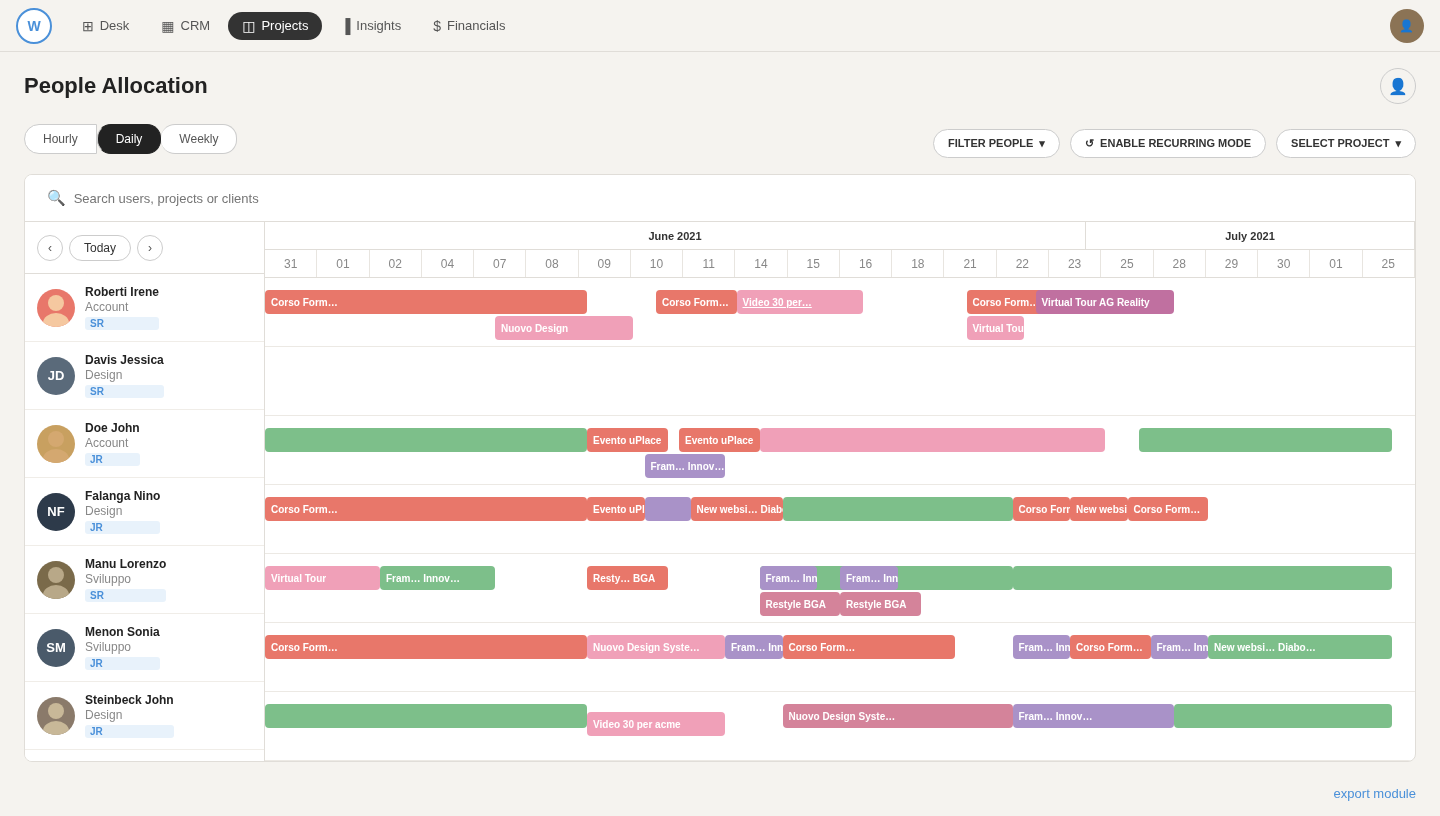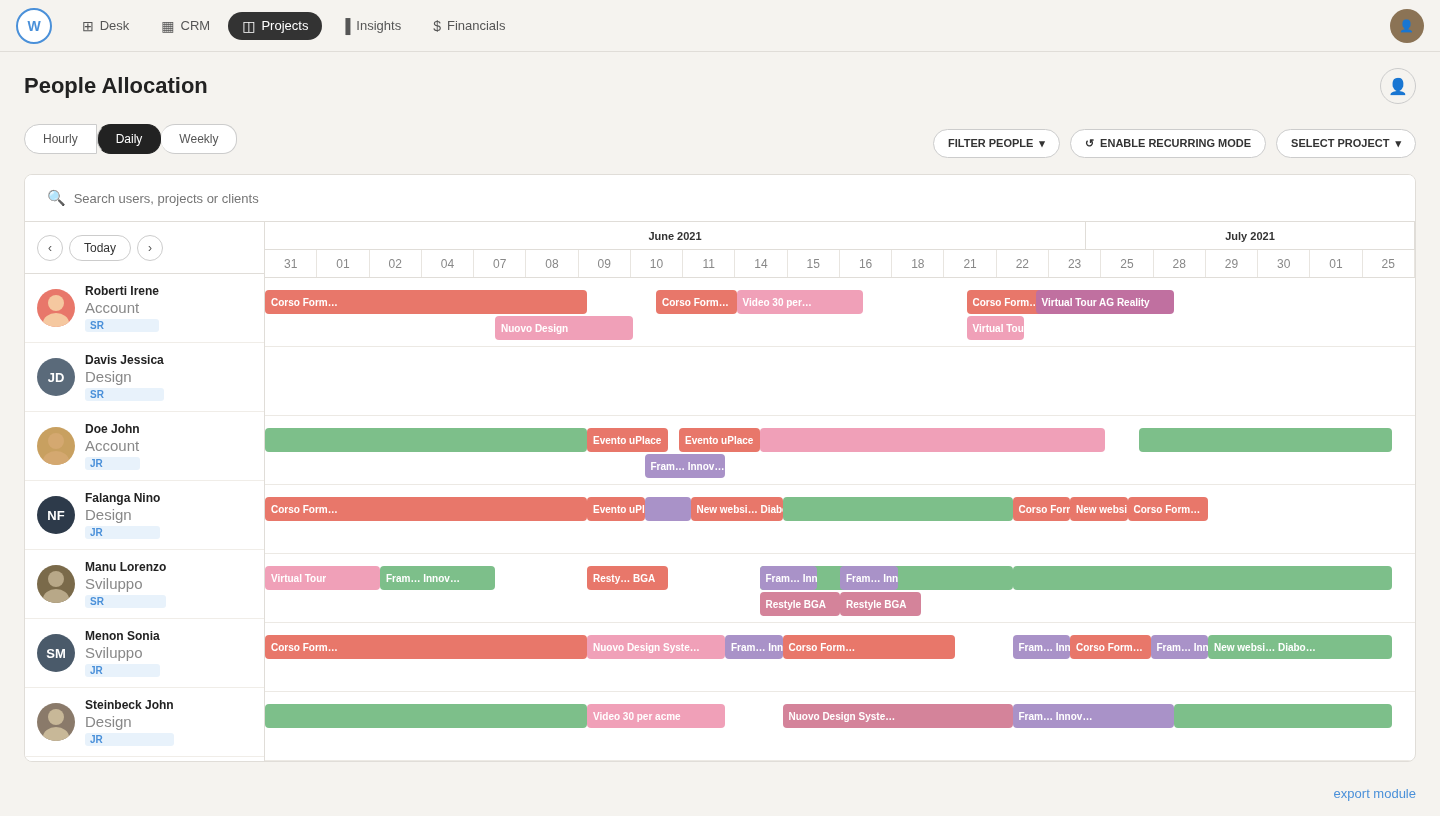--- a/index.html
+++ b/index.html
@@ -111,21 +111,21 @@
       min-height: 68px;
     }
     .person-avatar {
       width: 38px; height: 38px; border-radius: 50%;
       flex-shrink: 0; overflow: hidden;
       display: flex; align-items: center; justify-content: center;
       font-weight: 700; font-size: 13px; color: #fff;
     }
     .person-info { display: flex; flex-direction: column; gap: 1px; }
     .person-name { font-weight: 600; font-size: 12px; color: #222; }
-    .person-dept { font-size: 15px; color: #888; }
+    .person-dept { font-size: 12px; color: #888; }
     .person-role {
       font-size: 10px; color: #4a90d9; font-weight: 600;
       background: #e8f2fb; padding: 1px 5px; border-radius: 3px;
       display: inline-block; margin-top: 2px;
     }
 
     
     .event-bar {
       position: absolute;
       height: 24px;
@@ -377,21 +377,21 @@
 
         <div style="display:flex; min-height:68px; border-bottom:1px solid #ece9e4; position:relative;">
           <div style="flex:1; position:relative; min-height:68px;">
 
             <div class="event-bar salmon" style="top:12px; left:0; width:28%; ">Corso Form…</div>
 
             <div class="event-bar pink" style="top:38px; left:20%; width:12%;">Nuovo Design</div>
 
             <div class="event-bar salmon" style="top:12px; left:34%; width:7%;">Corso Form…</div>
 
-            <div class="event-bar pink" style="top:12px; left:41%; width:11%; background:#f0a0b8;">Video 30 per…</div>
+            <div class="event-bar pink" style="top:12px; left:41%; width:11%; background:#f0a0b8;text-decoration:underline;">Video 30 per…</div>
 
             <div class="event-bar salmon" style="top:12px; left:61%; width:7%;">Corso Form…</div>
 
             <div class="event-bar pink" style="top:38px; left:61%; width:5%; background:#f0a0b8;">Virtual Tour</div>
 
             <div class="event-bar" style="top:12px; left:67%; width:12%; background:#c070a0; color:#fff;">Virtual Tour AG Reality</div>
           </div>
         </div>
 
         <div style="display:flex; min-height:68px; border-bottom:1px solid #ece9e4; position:relative;">
@@ -479,21 +479,21 @@
 
             <div class="event-bar green" style="top:12px; left:82%; width:16%;">New websi… Diabo…</div>
           </div>
         </div>
 
         <div style="display:flex; min-height:68px; border-bottom:1px solid #ece9e4; position:relative;">
           <div style="flex:1; position:relative; min-height:68px;">
 
             <div class="event-bar green" style="top:12px; left:0; width:28%;"> </div>
 
-            <div class="event-bar pink" style="top:12px; left:28%; width:12%; background:#f0a0b8;">Video 30 per acme</div>
+            <div class="event-bar pink" style="top:20px; left:28%; width:12%; background:#f0a0b8;">Video 30 per acme</div>
 
             <div class="event-bar pink" style="top:12px; left:45%; width:20%; background:#d4839a; color:#fff;">Nuovo Design Syste…</div>
 
             <div class="event-bar purple" style="top:12px; left:65%; width:14%;">Fram… Innov…</div>
 
             <div class="event-bar green" style="top:12px; left:79%; width:19%;"> </div>
           </div>
         </div>
 
       </div>

